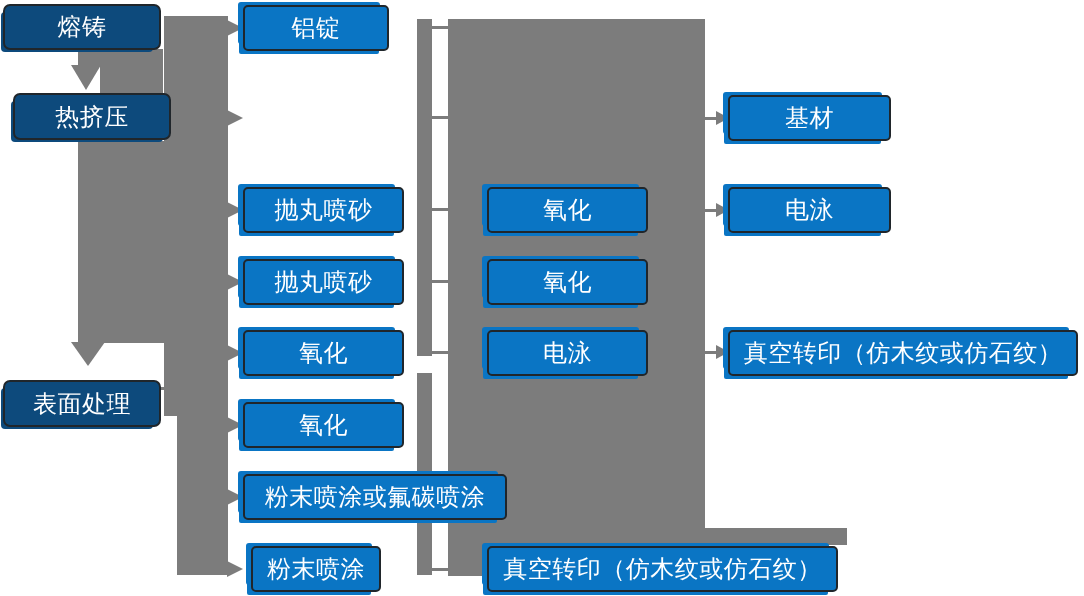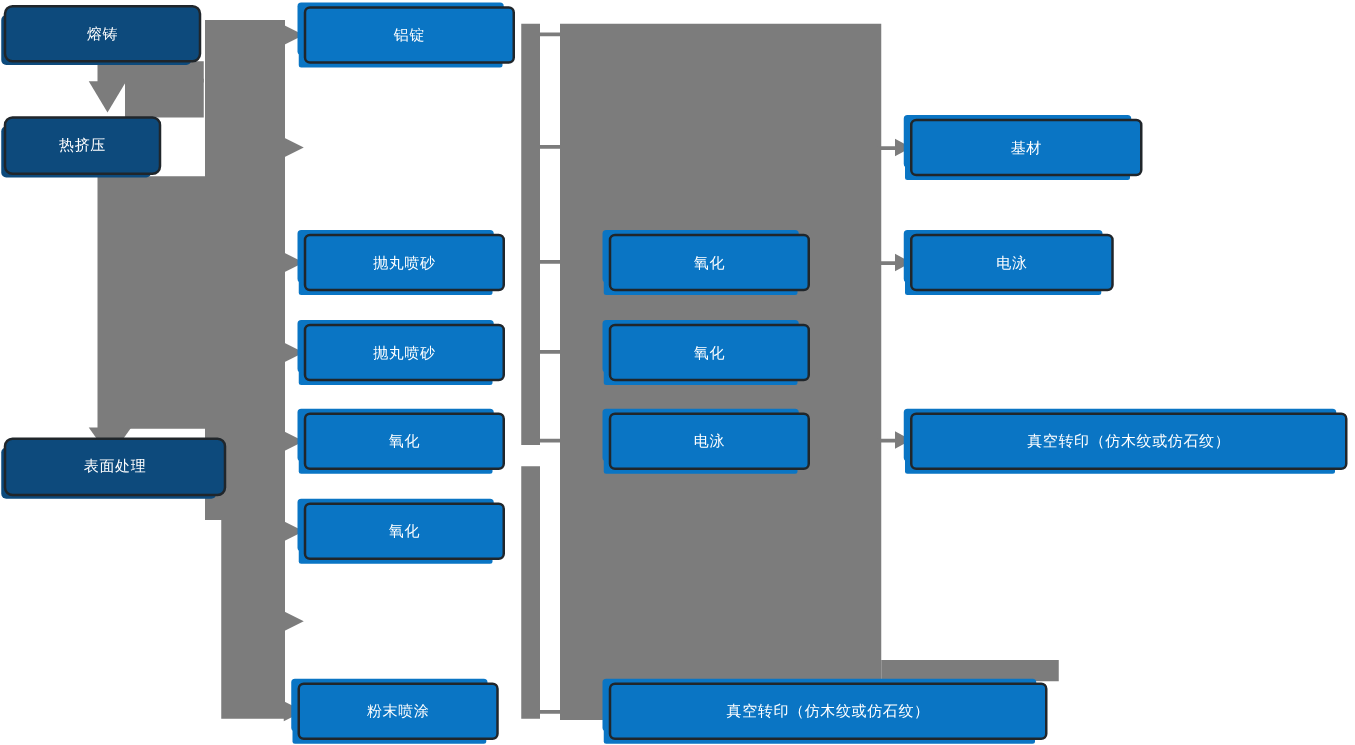--- a/index.html
+++ b/index.html
@@ -8,21 +8,21 @@
     width:1084px;height:596px;
     background:#ffffff;
     overflow:hidden;
     font-family:"DejaVu Sans","Liberation Sans",sans-serif;
   }
   .node{
     position:absolute;
     display:flex;align-items:center;justify-content:center;
     box-sizing:border-box;
     color:#ffffff;
-    font-size:12px;
+    font-size:24px;
     letter-spacing:0.5px;
     white-space:nowrap;
     border:2px solid #20262b;
     text-align:center;
   }
   .node.dark{
     background:#0d4a7c;
     border-radius:7px;
     box-shadow:-5px 5px 0 -3px #0d4a7c;
   }
@@ -75,32 +75,33 @@
   <div class="gray" style="left:705px;top:528px;width:142px;height:17px"></div>
 
   <div class="gray" style="left:702px;top:117px;width:14px;height:3px"></div>
   <div class="tri tri-right-sm" style="left:716px;top:111px"></div>
   <div class="gray" style="left:702px;top:209px;width:14px;height:3px"></div>
   <div class="tri tri-right-sm" style="left:716px;top:203px"></div>
   <div class="gray" style="left:702px;top:351px;width:14px;height:3px"></div>
   <div class="tri tri-right-sm" style="left:716px;top:345px"></div>
 
   <div class="node dark" style="left:3px;top:4px;width:158px;height:46px">熔铸</div>
-  <div class="node dark" style="left:3px;top:93px;width:126px;height:47px">热挤压</div>
-  <div class="node dark" style="left:3px;top:350px;width:178px;height:47px">表面处理</div>
+  <div class="node dark" style="left:13px;top:93px;width:158px;height:47px">热挤压</div>
+  <div class="node dark" style="left:3px;top:380px;width:158px;height:47px">表面处理</div>
 
-  <div class="node bright" style="left:243px;top:5px;width:169px;height:46px">铝锭</div>
+  <div class="node bright" style="left:243px;top:5px;width:146px;height:46px">铝锭</div>
   <div class="node bright" style="left:243px;top:187px;width:161px;height:46px">抛丸喷砂</div>
   <div class="node bright" style="left:243px;top:259px;width:161px;height:46px">抛丸喷砂</div>
   <div class="node bright" style="left:243px;top:330px;width:161px;height:46px">氧化</div>
   <div class="node bright" style="left:243px;top:402px;width:161px;height:46px">氧化</div>
-  <div class="node bright" style="left:238px;top:546px;width:161px;height:46px">粉末喷涂</div>
+  <div class="node bright" style="left:243px;top:474px;width:264px;height:46px">粉末喷涂或氟碳喷涂</div>
+  <div class="node bright" style="left:251px;top:546px;width:130px;height:46px">粉末喷涂</div>
 
   <div class="node bright" style="left:487px;top:187px;width:161px;height:46px">氧化</div>
   <div class="node bright" style="left:487px;top:259px;width:161px;height:46px">氧化</div>
   <div class="node bright" style="left:487px;top:330px;width:161px;height:46px">电泳</div>
   <div class="node bright" style="left:487px;top:546px;width:351px;height:46px">真空转印（仿木纹或仿石纹）</div>
 
-  <div class="node bright" style="left:728px;top:95px;width:186px;height:46px">基材</div>
+  <div class="node bright" style="left:728px;top:95px;width:163px;height:46px">基材</div>
   <div class="node bright" style="left:728px;top:187px;width:163px;height:46px">电泳</div>
   <div class="node bright" style="left:728px;top:330px;width:350px;height:46px">真空转印（仿木纹或仿石纹）</div>
 
 </div>
 
 </body></html>

